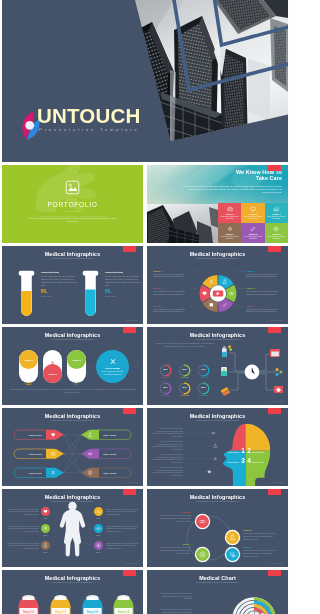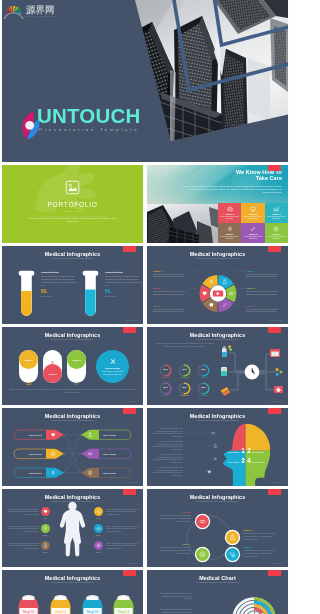--- a/index.html
+++ b/index.html
@@ -22,21 +22,21 @@
 
   
   .cov-photo{position:absolute;left:128px;top:0;width:160px;height:162px;
     clip-path:polygon(4px 0, 160px 0, 160px 114px, 36px 142px, 32px 132px);}
   .cov-frame{position:absolute;z-index:6;
     clip-path:polygon(4px 0, 160px 0, 160px 114px, 36px 142px, 32px 132px);}
   .cov-panel{position:absolute;left:0;top:0;width:180px;height:162px;background:#44536a;
     z-index:8;clip-path:polygon(0 0, 133px 0, 174px 162px, 0 162px);}
   .cov-logo{position:absolute;left:14px;top:105px;width:24px;height:31px;z-index:12;}
   .cov-title{position:absolute;left:35px;top:105px;font-size:20.5px;font-weight:bold;
-    color:#5eead4;letter-spacing:.2px;line-height:21px;z-index:12;}
+    color:#fef9c3;letter-spacing:.2px;line-height:21px;z-index:12;}
   .cov-sub{position:absolute;left:37px;top:127px;font-size:4.4px;color:#aeb7c5;
     letter-spacing:2.7px;z-index:12;}
   
   .wm{position:absolute;left:3px;top:2px;display:flex;align-items:flex-end;z-index:40;opacity:.92;}
   .wm-txt{margin-left:2px;}
   .wm-txt .a{font-size:9.5px;color:#c2c8d2;font-weight:bold;line-height:10px;letter-spacing:0px;}
   .wm-txt .b{font-size:2.4px;color:#8f98a6;letter-spacing:1.1px;line-height:4px;}
 
   
   .pf{background:#9dc62a;}
@@ -77,38 +77,20 @@
   .tb-c{font-size:1.8px;color:#8d9aac;line-height:2.5px;}
 
   
   .d6-lbl{position:absolute;font-size:2.2px;font-weight:bold;line-height:3px;}
   .d6-txt{position:absolute;font-size:1.8px;color:#93a0b1;line-height:2.6px;}
 </style>
 </head>
 <body>
 
 <div class="page">
-  <div class="wm">
-    <svg width="21" height="17" viewBox="0 0 42 34">
-      <g transform="translate(21,24)">
-        <path d="M-1.6 -1.6 L-13.2 -9.6 A16 16 0 0 1 -9.2 -13.6 Z" fill="#e2372c"></path>
-        <path d="M-1.9 -2.2 L-7.8 -14.6 A16 16 0 0 1 -3 -15.9 Z" fill="#f4821f"></path>
-        <path d="M-0.7 -2.4 L-0.8 -16 A16 16 0 0 1 4.3 -15.5 Z" fill="#fdb913"></path>
-        <path d="M0.6 -2.3 L6.4 -14.9 A16 16 0 0 1 10.4 -12.5 Z" fill="#8dc63f"></path>
-        <path d="M1.7 -1.8 L12.2 -10.8 A16 16 0 0 1 14.8 -6.5 Z" fill="#00a651"></path>
-        <path d="M2.1 -0.6 L15.6 -4.6 A16 16 0 0 1 16 0 Z" fill="#1c9ad6"></path>
-        <path d="M-2.1 -0.4 L-15.9 -1.6 A16 16 0 0 1 -15.2 -5.6 Z" fill="#d1202a"></path>
-      </g>
-      <path d="M2.5 33.5 A20.5 20.5 0 0 1 39.5 33.5" fill="none" stroke="#8e97a3" stroke-width="2.8" stroke-linecap="round"></path>
-    </svg>
-    <div class="wm-txt">
-      <div class="a">源界网</div>
-      <div class="b">WWW.YBZX.CN</div>
-    </div>
-  </div>
   <div class="grid">
 
     <div class="row">
       <div class="slide cover">
         <div class="cov-photo">
           <svg viewBox="0 0 158 162" preserveAspectRatio="none" width="158" height="162">
             <defs>
               <linearGradient id="skyg" x1="0.1" y1="0" x2="0.55" y2="1">
                 <stop offset="0" stop-color="#b9bcc0"></stop>
                   <stop offset=".35" stop-color="#e3e5e7"></stop>

